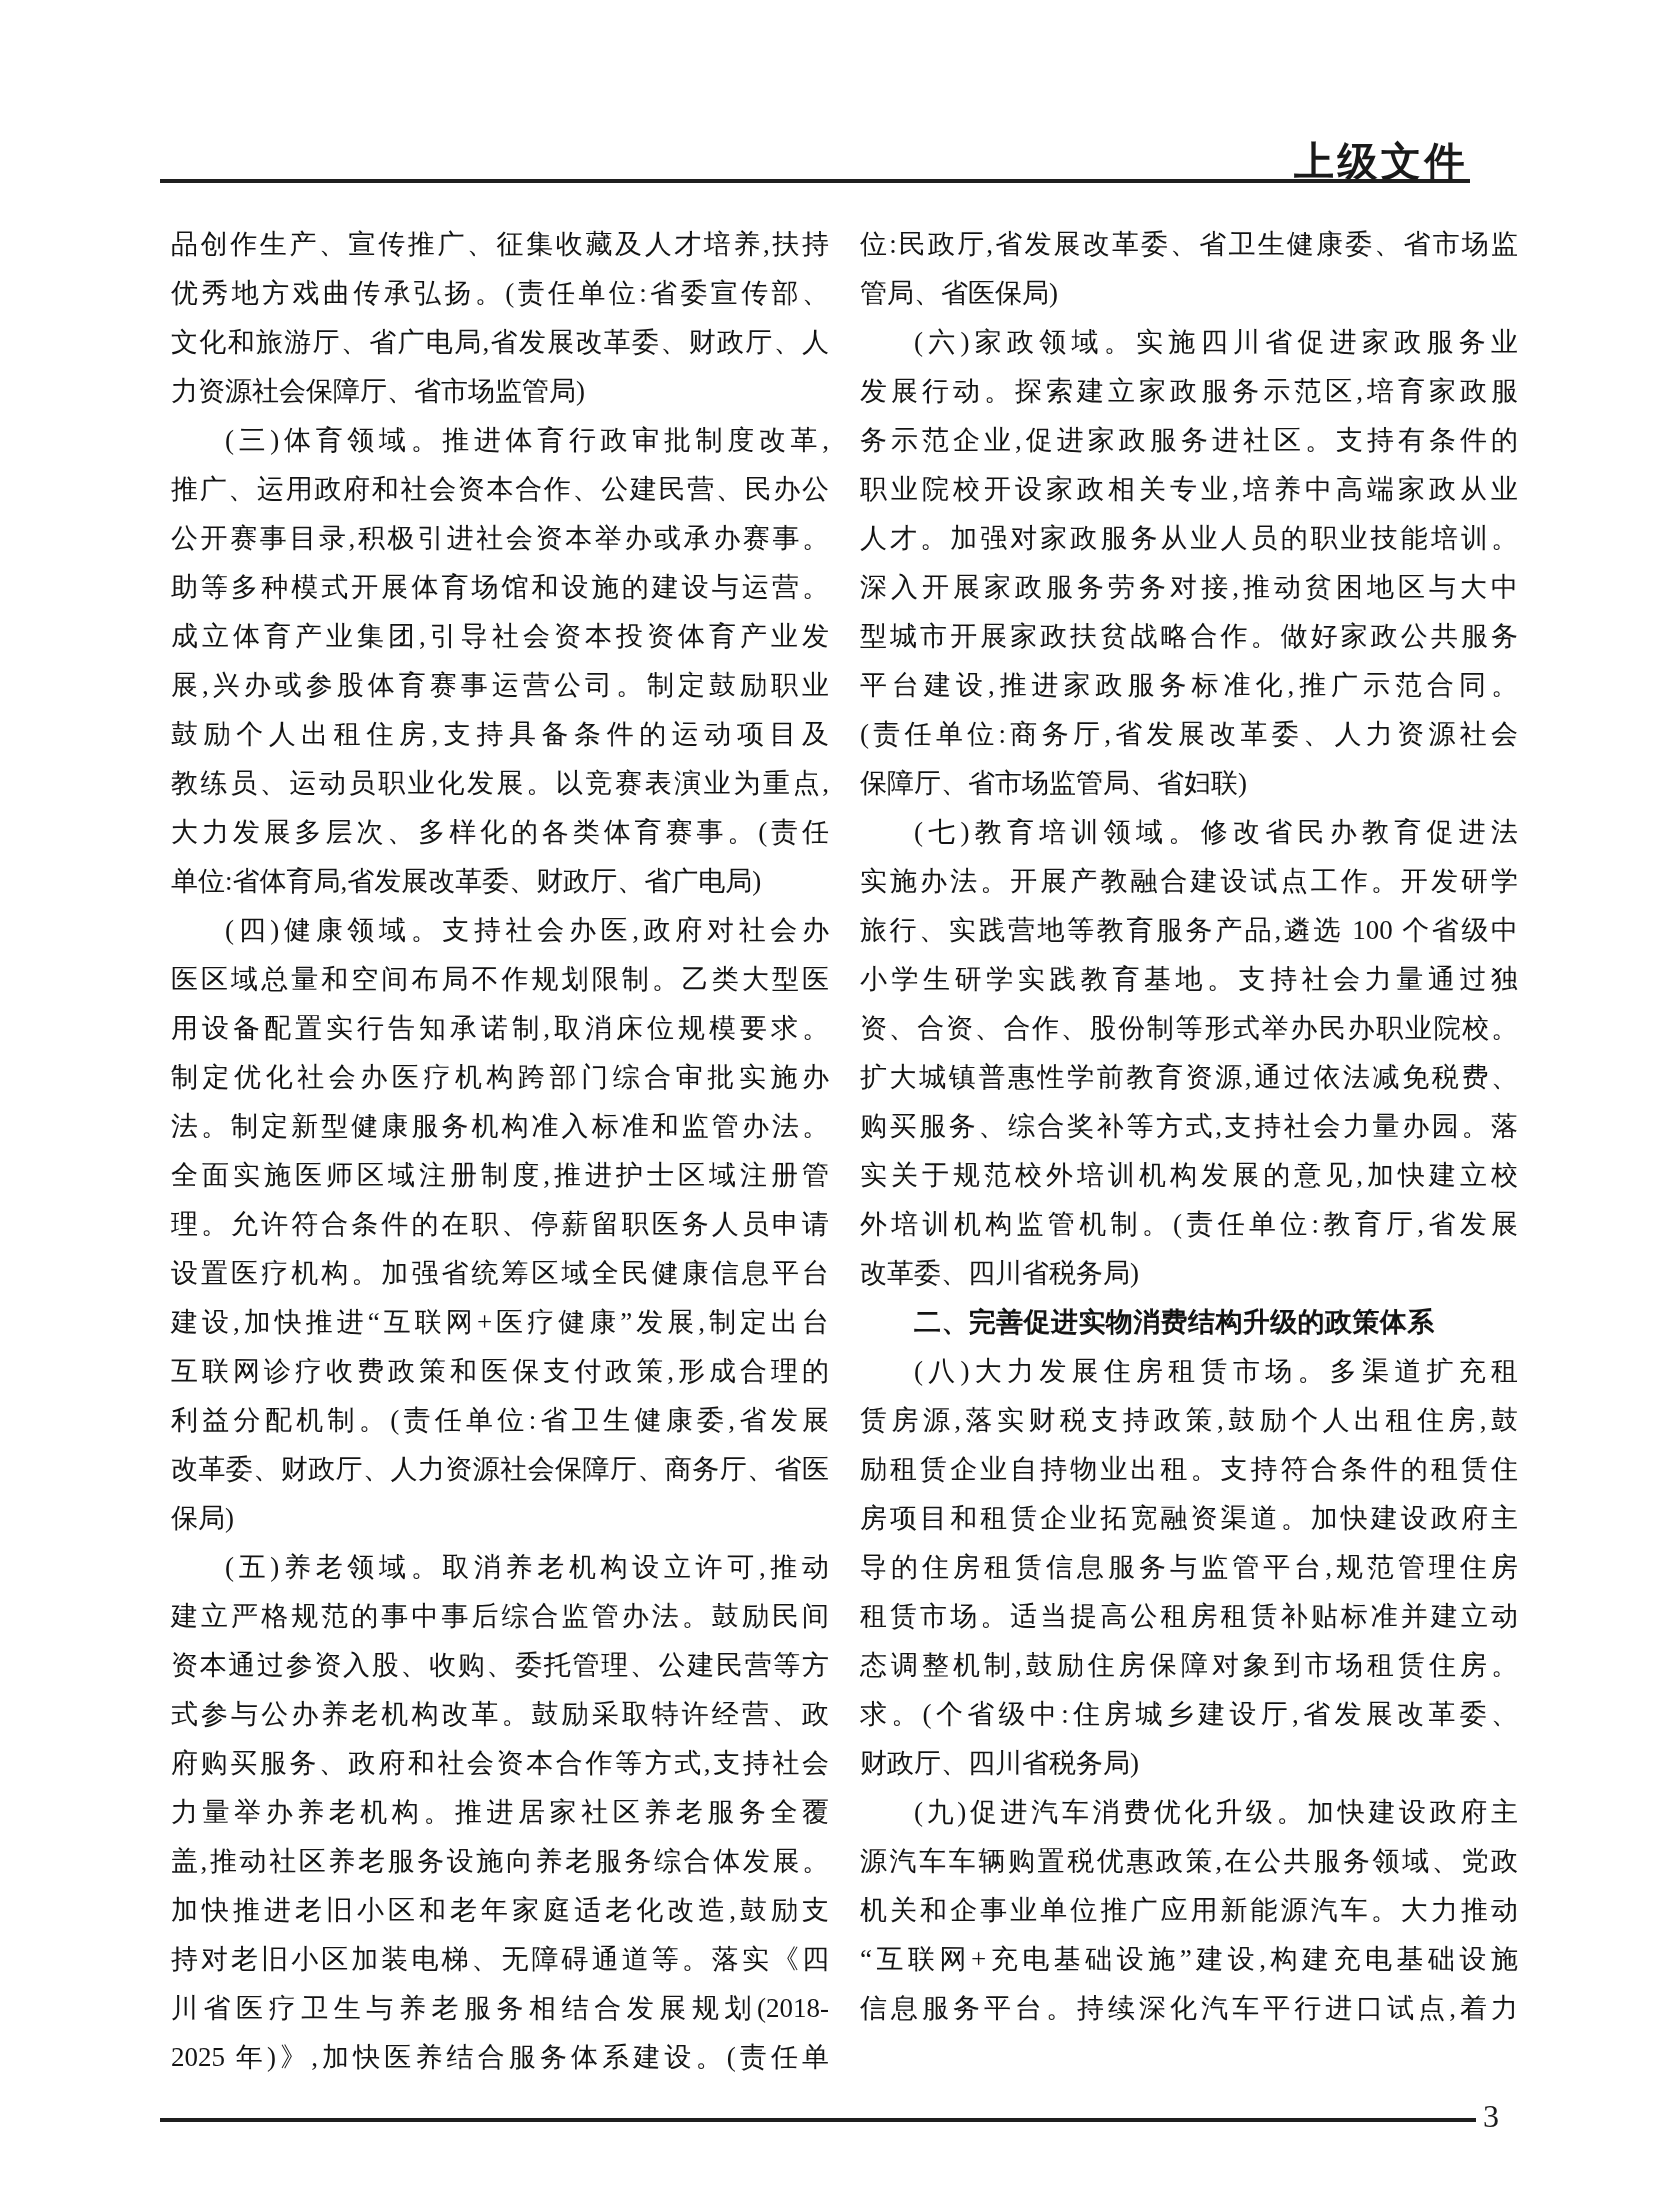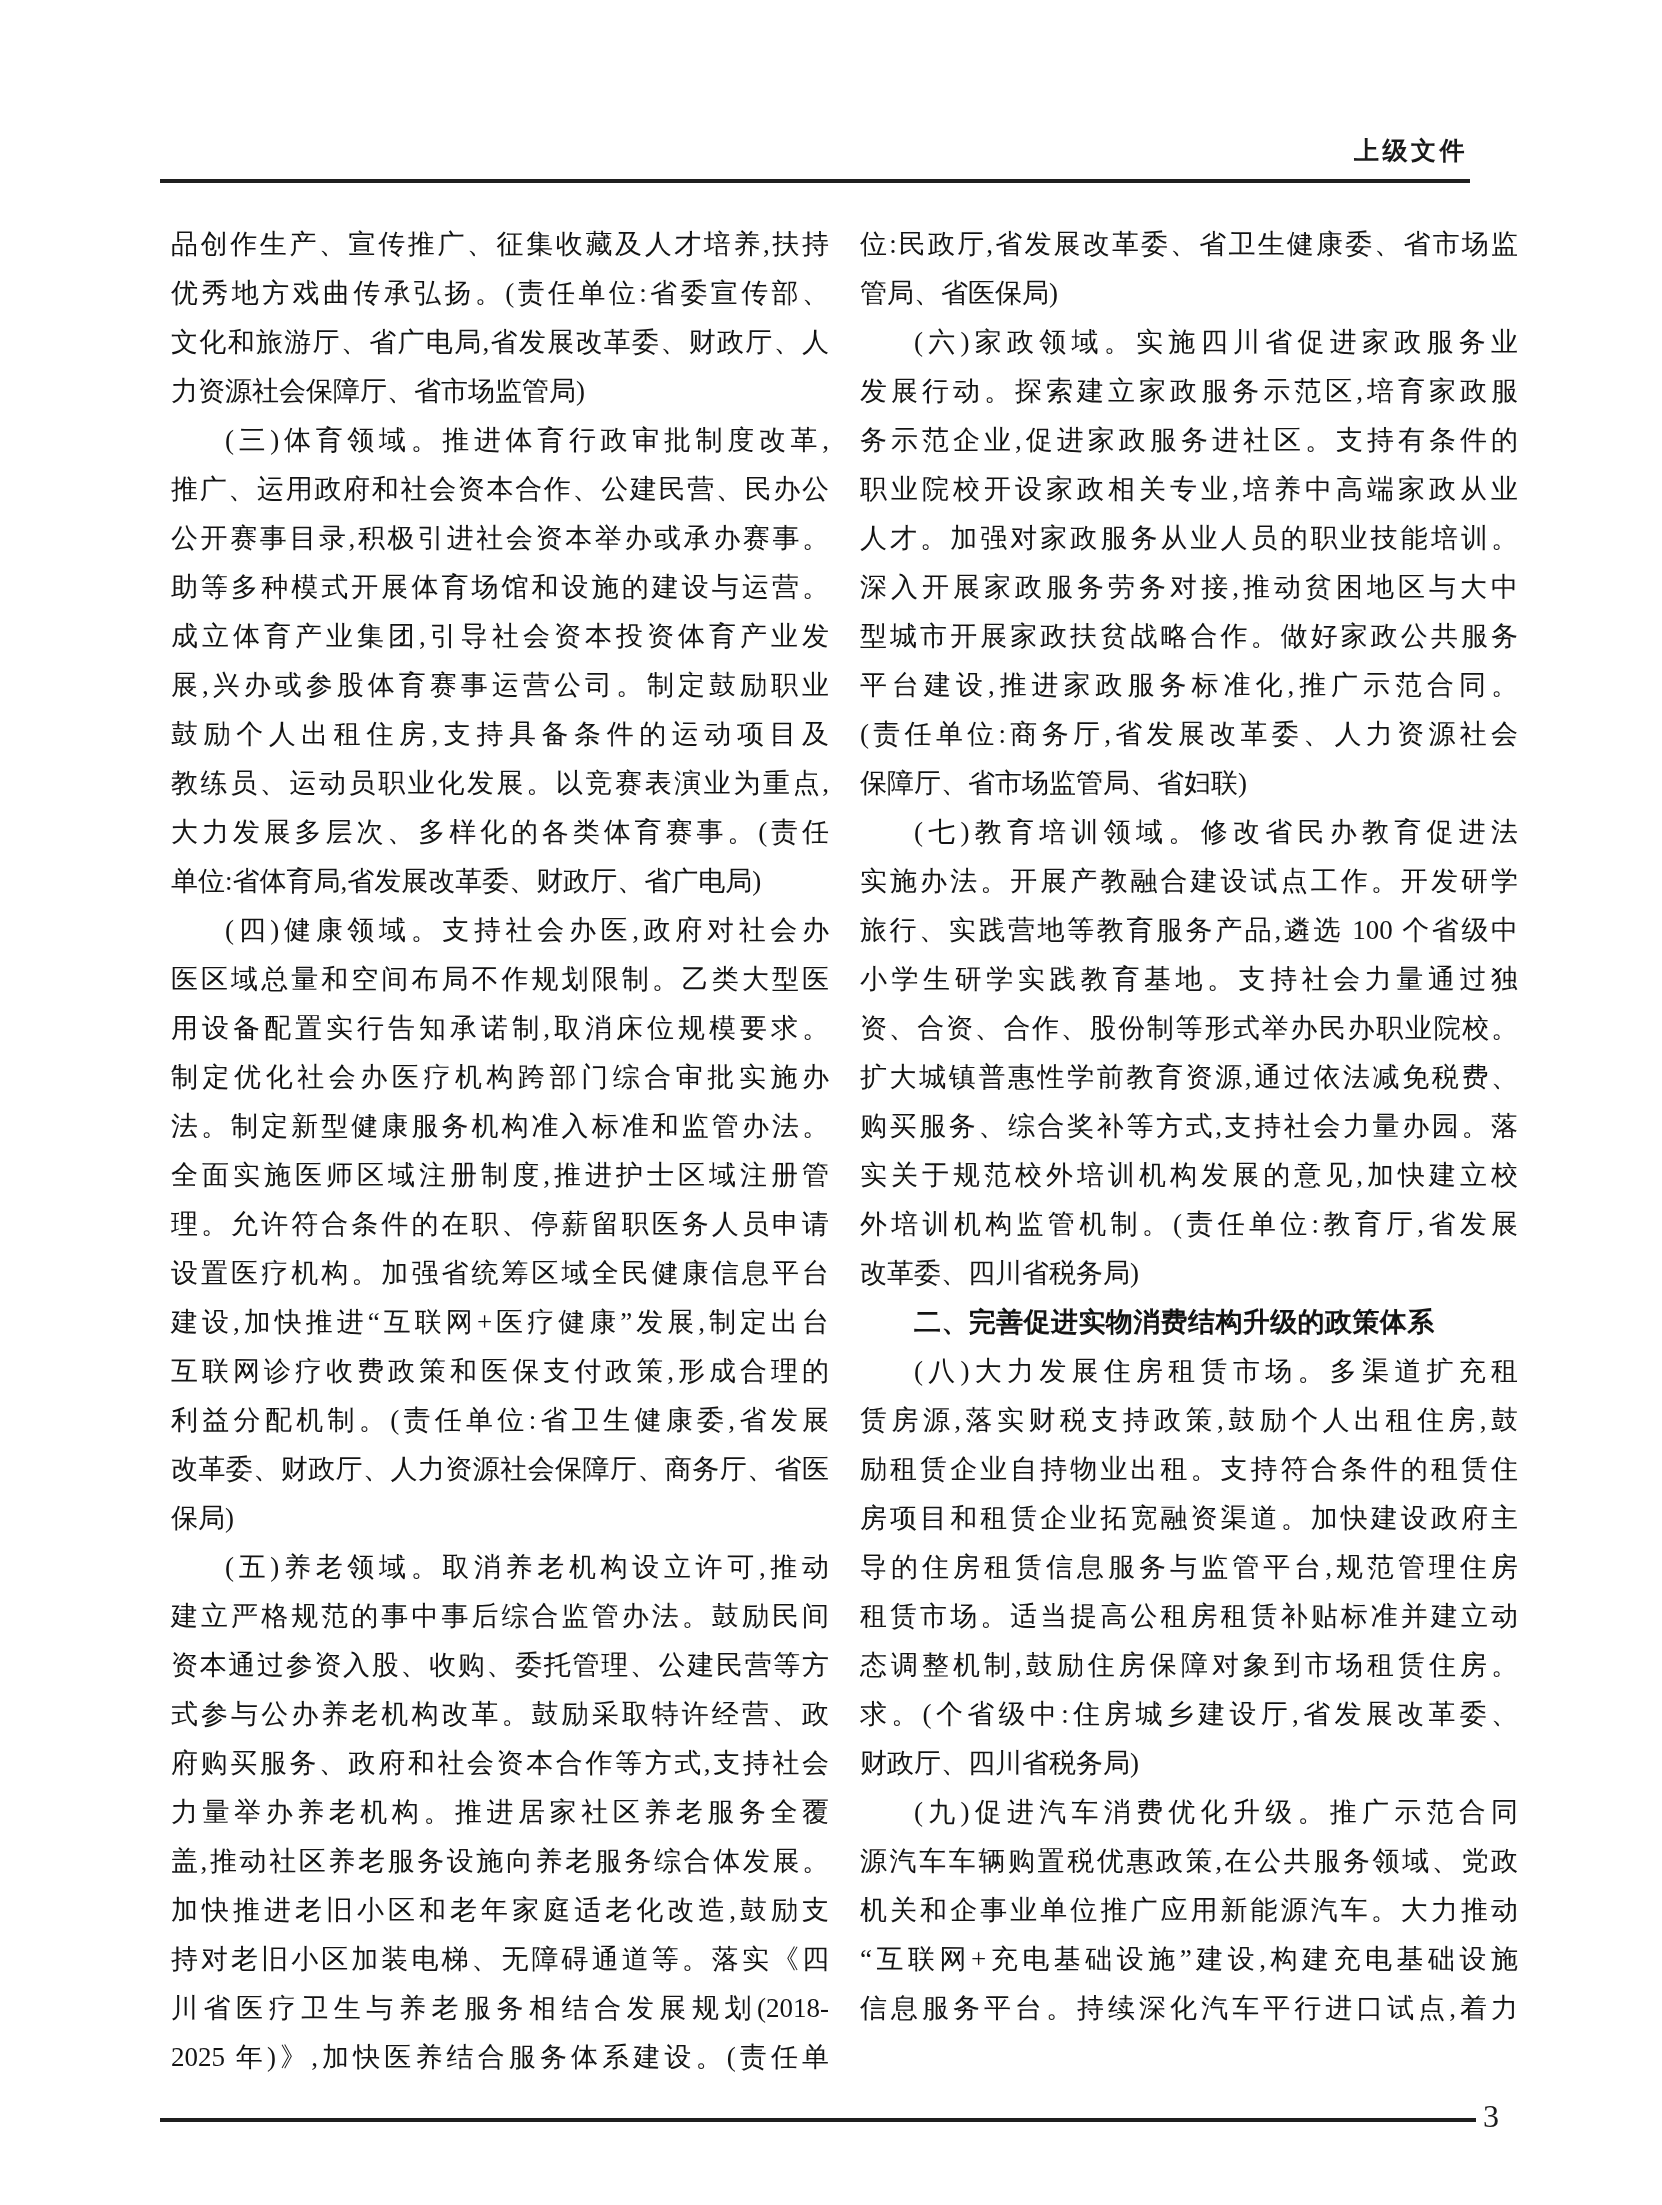--- a/index.html
+++ b/index.html
@@ -9,21 +9,21 @@
     background:#ffffff;
     font-family:"Liberation Serif", serif;
     color:#141414;
     overflow:hidden;
   }
   .header-title {
     position:absolute;
     top:134px; right:195px;
     font-family:"Liberation Sans", sans-serif;
     font-weight:bold;
-    font-size:25px;
+    font-size:40px;
     letter-spacing:3.5px;
     color:#1a1a1a;
     white-space:nowrap;
   }
   .header-rule {
     position:absolute;
     left:160px; top:179px;
     width:1310px; height:4px;
     background:#1f1f1f;
   }
@@ -139,21 +139,21 @@
       <div class="line first heading end"><span>二、完善促进实物消费结构升级的政策体系</span></div>
       <div class="line first"><span class="kai">(八)大力发展住房租赁市场。</span><span>多渠道扩充租</span></div>
       <div class="line"><span>赁房源,落实财税支持政策,鼓励个人出租住房,鼓</span></div>
       <div class="line"><span>励租赁企业自持物业出租。支持符合条件的租赁住</span></div>
       <div class="line"><span>房项目和租赁企业拓宽融资渠道。加快建设政府主</span></div>
       <div class="line"><span>导的住房租赁信息服务与监管平台,规范管理住房</span></div>
       <div class="line"><span>租赁市场。适当提高公租房租赁补贴标准并建立动</span></div>
       <div class="line"><span>态调整机制,鼓励住房保障对象到市场租赁住房。</span></div>
       <div class="line"><span>求。(个省级中:住房城乡建设厅,省发展改革委、</span></div>
       <div class="line end"><span>财政厅、四川省税务局)</span></div>
-      <div class="line first"><span class="kai">(九)促进汽车消费优化升级。</span><span>推广示范合同</span></div>
+      <div class="line first"><span class="kai">(九)促进汽车消费优化升级。</span><span>加快建设政府主</span></div>
       <div class="line"><span>源汽车车辆购置税优惠政策,在公共服务领域、党政</span></div>
       <div class="line"><span>机关和企事业单位推广应用新能源汽车。大力推动</span></div>
       <div class="line"><span>“互联网+充电基础设施”建设,构建充电基础设施</span></div>
       <div class="line"><span>信息服务平台。持续深化汽车平行进口试点,着力</span></div>
     </div>
 
   <div class="footer-rule"></div>
   <div class="page-number">3</div>
 </div>
 

